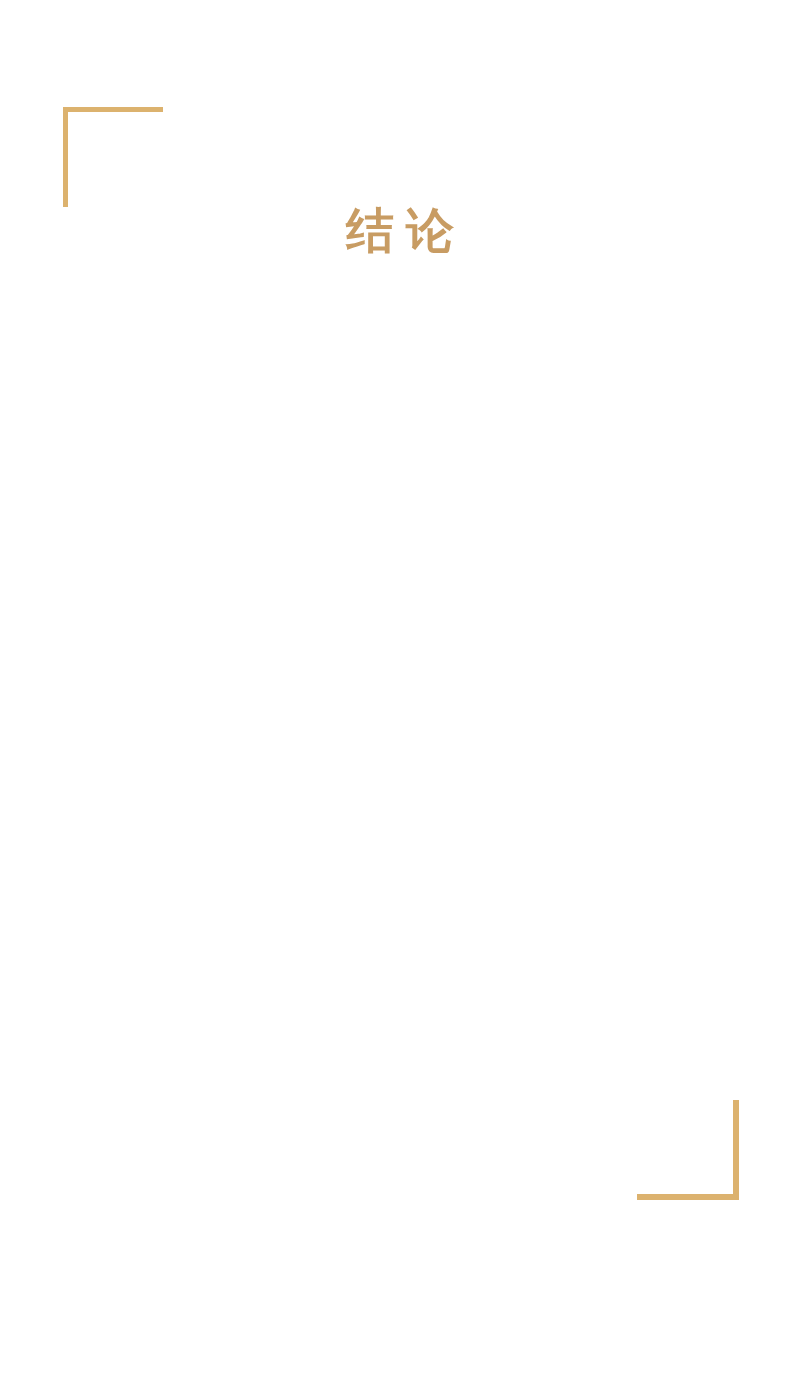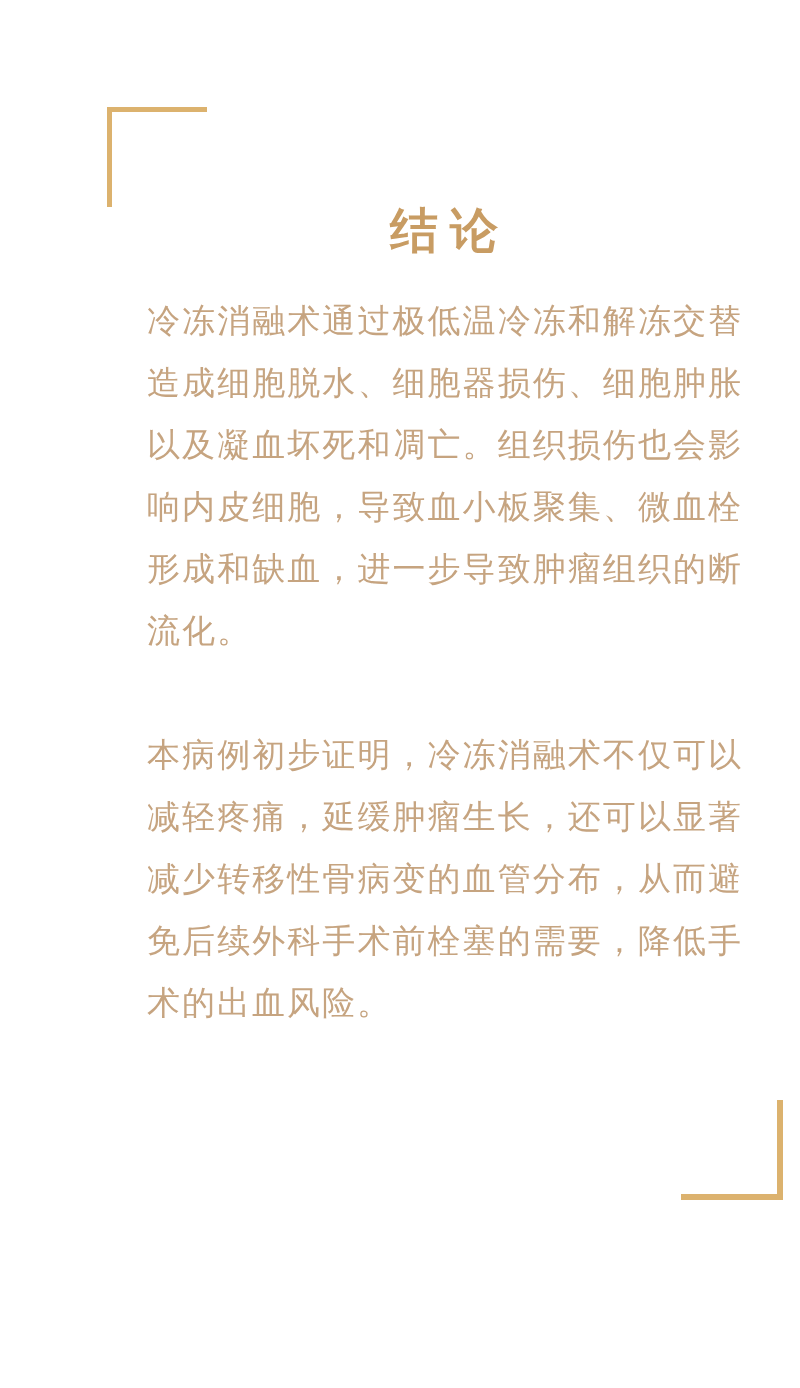--- a/index.html
+++ b/index.html
@@ -13,21 +13,20 @@
     width: 800px;
     background: var(--bg);
     font-family: "Liberation Sans", sans-serif;
   }
   .page {
     position: relative;
     width: 740px;
     height: 1388px;
     background: var(--bg);
     overflow: hidden;
-    margin-left: 44px;
   }
   .bracket {
     position: absolute;
   }
   .bracket-tl {
     left: 63px;
     top: 107px;
     width: 95px;
     height: 95px;
     border-left: 5px solid var(--gold-bracket);
@@ -74,20 +73,16 @@
 </style>
 </head>
 <body>
 
 <div class="page">
 
   <div class="bracket bracket-tl"></div>
 
   <h1 class="title">结 论</h1>
 
-  <div class="content">
-    <p>冷冻消融术通过极低温冷冻和解冻交替造成细胞脱水、细胞器损伤、细胞肿胀以及凝血坏死和凋亡。组织损伤也会影响内皮细胞，导致血小板聚集、微血栓形成和缺血，进一步导致肿瘤组织的断流化。</p>
-    <p>本病例初步证明，冷冻消融术不仅可以减轻疼痛，延缓肿瘤生长，还可以显著减少转移性骨病变的血管分布，从而避免后续外科手术前栓塞的需要，降低手术的出血风险。</p>
-  </div>
 
   <div class="bracket bracket-br"></div>
 
 </div>
 
 </body></html>

